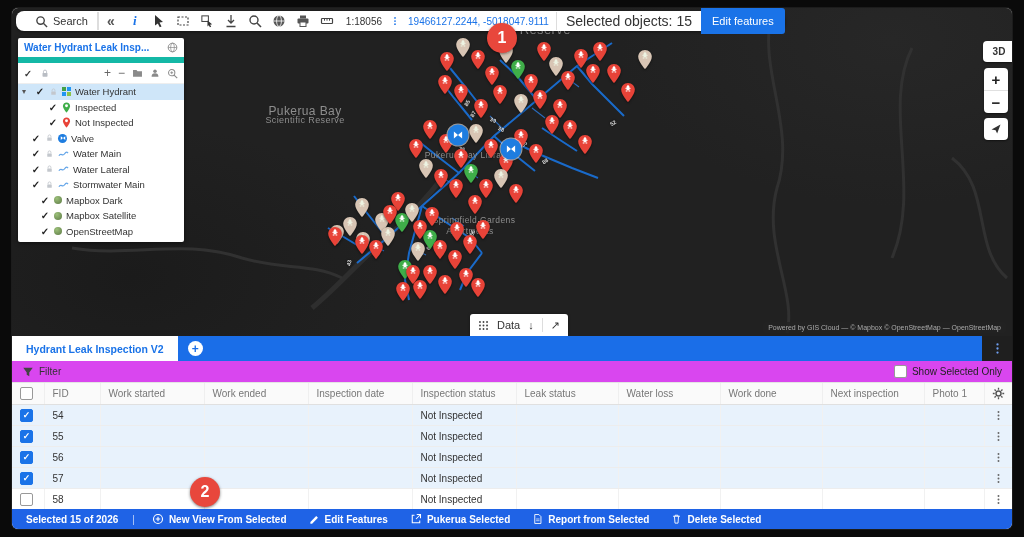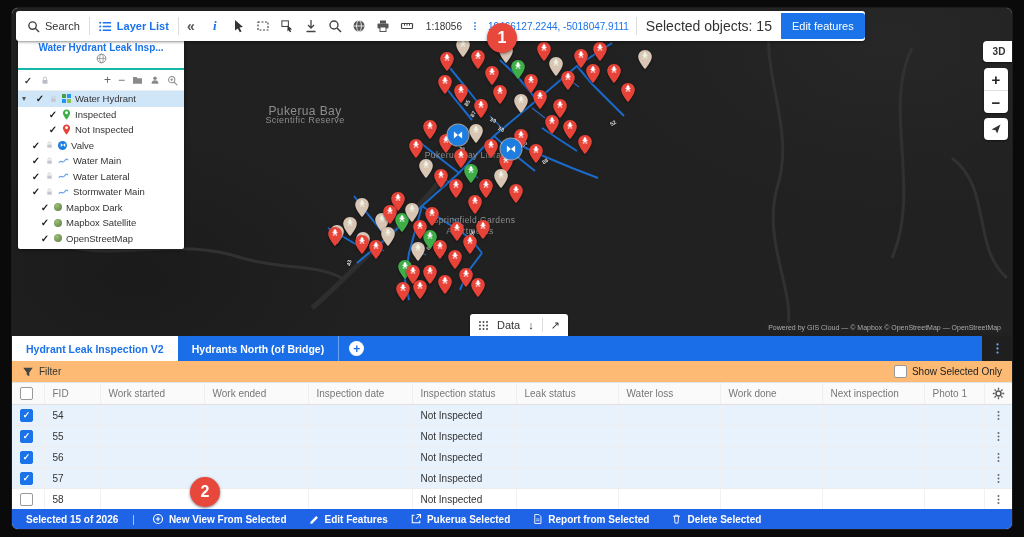--- a/index.html
+++ b/index.html
@@ -9,32 +9,32 @@
   .map{position:relative;height:328px;flex:0 0 328px;background:
     radial-gradient(ellipse 420px 260px at 12% 82%, #1b1b1b 0%, rgba(27,27,27,0) 60%),
     radial-gradient(ellipse 500px 300px at 88% 10%, #272727 0%, rgba(39,39,39,0) 55%),
     #212121;overflow:hidden;}
   .map svg.netlines{position:absolute;left:0;top:0;}
   .maplabel{position:absolute;transform:translateX(-50%);color:#8e8e8e;white-space:nowrap;letter-spacing:.4px;}
   .chip{position:absolute;color:rgba(255,255,255,.85);font-size:5.5px;font-weight:bold;white-space:nowrap;text-shadow:0 0 2px #000;}
   .pin{position:absolute;transform:translate(-50%,-100%);filter:drop-shadow(0 1px 1px rgba(0,0,0,.5));line-height:0;}
   .valve{position:absolute;transform:translate(-50%,-50%);width:21px;height:21px;border-radius:50%;background:#1e7de0;box-shadow:0 0 0 1px rgba(255,255,255,.55),0 1px 2px rgba(0,0,0,.5);display:flex;align-items:center;justify-content:center;}
   
-  .toolbar{position:absolute;left:4px;top:3px;height:30px;display:inline-flex;align-items:center;background:#fff;border-radius:3px;box-shadow:0 1px 3px rgba(0,0,0,.45);padding-left:2px;z-index:10;}
+  .toolbar{position:absolute;left:4px;top:3px;height:20px;display:inline-flex;align-items:center;background:#fff;border-radius:8px;box-shadow:0 1px 3px rgba(0,0,0,.45);padding-left:10px;z-index:10;}
   .tbtn{display:flex;align-items:center;gap:5px;padding:0 9px;height:26px;font-size:11px;color:#333;cursor:pointer;white-space:nowrap;}
   .tbtn.blue{color:#1a73e8;font-weight:bold;}
   .tico{width:24px;height:26px;display:flex;align-items:center;justify-content:center;color:#444;font-size:12px;}
   .tsep{width:1px;height:18px;background:#ddd;}
   .tscale{font-size:10px;color:#333;padding:0 7px;}
   .tcoords{font-size:10px;color:#1a73e8;padding:0 7px;white-space:nowrap;}
   .tsel{font-size:14px;color:#333;padding:0 9px;white-space:nowrap;}
   .tprimary{height:26px;background:#1a73e8;color:#fff;font-size:11px;display:flex;align-items:center;padding:0 11px;border-radius:0 3px 3px 0;cursor:pointer;white-space:nowrap;}
   
   .lpanel{position:absolute;left:6px;top:30px;width:166px;background:#fff;border-radius:2px;box-shadow:0 1px 4px rgba(0,0,0,.5);z-index:9;font-size:9.5px;color:#333;}
-  .lphead{display:flex;align-items:center;justify-content:space-between;padding:4px 6px;border-bottom:2px solid #14b8a6;flex-direction:column;}
+  .lphead{display:flex;align-items:center;justify-content:space-between;padding:4px 6px;border-bottom:6px solid #14b8a6;}
   .lptitle{color:#1a73e8;font-weight:bold;font-size:10px;}
   .lptools{display:flex;align-items:center;padding:2px 6px;border-bottom:1px solid #eee;color:#888;height:16px;}
   .lptools .right{margin-left:auto;display:flex;gap:7px;align-items:center;}
   .lrow{display:flex;align-items:center;height:15.5px;padding:0 4px;gap:4px;}
   .lrow.sel{background:#cfe6f9;}
   .lcheck{color:#222;font-size:10px;font-weight:bold;width:10px;text-align:center;}
   .caret{width:9px;font-size:8px;color:#555;}
   .llabel{white-space:nowrap;overflow:hidden;}
   .dotmap{width:8px;height:8px;border-radius:50%;background:radial-gradient(circle at 35% 30%,#9cc07a,#5d7a45);}
   .hydgrid{width:9px;height:9px;display:grid;grid-template-columns:1fr 1fr;gap:1px;}
@@ -52,21 +52,21 @@
   .badge{position:absolute;width:30px;height:30px;border-radius:50%;background:#e8473c;color:#fff;font-size:16px;font-weight:bold;display:flex;align-items:center;justify-content:center;z-index:40;box-shadow:0 1px 3px rgba(0,0,0,.5);}
   
   .tabbar{height:25px;flex:0 0 25px;display:flex;background:#1a6ee8;}
   .tab{display:flex;align-items:center;padding:0 14px;font-size:10.5px;font-weight:bold;cursor:pointer;white-space:nowrap;}
   .tab.active{background:#fff;color:#1a73e8;}
   .tab.idle{color:#fff;border-right:1px solid rgba(255,255,255,.35);}
   .addtab{width:15px;height:15px;border-radius:50%;background:#fff;color:#1a6ee8;font-size:12px;font-weight:bold;display:flex;align-items:center;justify-content:center;margin:auto 10px;cursor:pointer;line-height:0;}
   .tabfill{flex:1;}
   .tabkebab{width:30px;background:#1f1f1f;display:flex;align-items:center;justify-content:center;color:#6f9ff0;cursor:pointer;}
   
-  .filterrow{height:21px;flex:0 0 21px;display:flex;align-items:center;padding:0 10px;border-bottom:1px solid #e4e4e4;background:#fdba74;}
+  .filterrow{height:21px;flex:0 0 21px;display:flex;align-items:center;padding:0 10px;border-bottom:1px solid #e4e4e4;background:#d946ef;}
   .filterrow .flabel{font-size:10px;color:#333;margin-left:5px;}
   .showsel{margin-left:auto;display:flex;align-items:center;gap:5px;font-size:10px;color:#222;}
   
   .tablewrap{flex:1;overflow:hidden;background:#fff;}
   table{border-collapse:collapse;table-layout:fixed;width:1000px;font-size:10px;color:#333;}
   col.c-cb{width:32px}col.c-fid{width:56px}col.c-m{width:104px}col.c-s{width:102px}col.c-p{width:60px}col.c-a{width:28px}
   th{height:21px;background:#fafafa;color:#777;font-weight:normal;text-align:left;padding:0 8px;border-bottom:1px solid #e0e0e0;border-right:1px solid #efefef;white-space:nowrap;overflow:hidden;}
   td{height:20px;padding:0 8px;border-bottom:1px solid #ededed;border-right:1px solid #f1f1f1;white-space:nowrap;overflow:hidden;}
   tr.selrow td{background:#e8f2fc;}
   .cb{width:11px;height:11px;border:1px solid #999;border-radius:2px;background:#fff;display:flex;align-items:center;justify-content:center;cursor:pointer;}
@@ -467,35 +467,20 @@
 
     <div class="toolbar">
       <div class="tbtn">
         <svg class="icon-svg" width="13" height="13" viewBox="0 0 14 14">
               <circle cx="6" cy="6" r="4" stroke="#444" stroke-width="1.5" fill="none"></circle>
               <line x1="9" y1="9" x2="13" y2="13" stroke="#444" stroke-width="1.5"></line>
             </svg>
         <span>Search</span>
       </div>
       <div class="tsep"></div>
-      <div class="tbtn blue">
-        <svg class="icon-svg" width="13" height="13" viewBox="0 0 14 14">
-              <g stroke="#1a73e8" stroke-width="1.6">
-                <line x1="4" y1="3" x2="13" y2="3"></line>
-                <line x1="4" y1="7" x2="13" y2="7"></line>
-                <line x1="4" y1="11" x2="13" y2="11"></line>
-              </g>
-              <g fill="#1a73e8">
-                <circle cx="1.3" cy="3" r="1.1"></circle>
-                <circle cx="1.3" cy="7" r="1.1"></circle>
-                <circle cx="1.3" cy="11" r="1.1"></circle>
-              </g>
-            </svg>
-        <span>Layer List</span>
-      </div>
       <div class="tsep"></div>
       <div class="tico" style="font-size:14px;color:#555;font-weight:bold;">«</div>
       <div class="tico" style="color:#1a73e8;font-family:'Liberation Serif',serif;font-style:italic;font-weight:bold;font-size:13px;">i</div>
       <div class="tico">
         <svg class="icon-svg" width="14" height="14" viewBox="0 0 14 14">
               <path d="M3 1 L11 8 L7.5 8.6 L9.5 12.5 L7.8 13.3 L5.8 9.4 L3 11.5 Z" fill="#333"></path>
             </svg>
       </div>
       <div class="tico">
         <svg class="icon-svg" width="14" height="14" viewBox="0 0 14 14">
@@ -705,21 +690,20 @@
       <span style="font-size:11px;">↓</span>
       <span class="dv"></span>
       <span style="font-size:11px;">↗</span>
     </div>
 
     <div class="attrib">Powered by GIS Cloud — © Mapbox © OpenStreetMap — OpenStreetMap</div>
   </div>
 
   <div class="tabbar">
     <div class="tab active">Hydrant Leak Inspection V2</div>
-    <div class="tab idle">Hydrants North (of Bridge)</div>
     <div class="addtab">+</div>
     <div class="tabfill"></div>
     <div class="tabkebab">
       <svg width="13" height="13" viewBox="0 0 16 16" fill="currentColor">
             <use href="#kebab"></use>
           </svg>
     </div>
   </div>
 
   <div class="filterrow">

